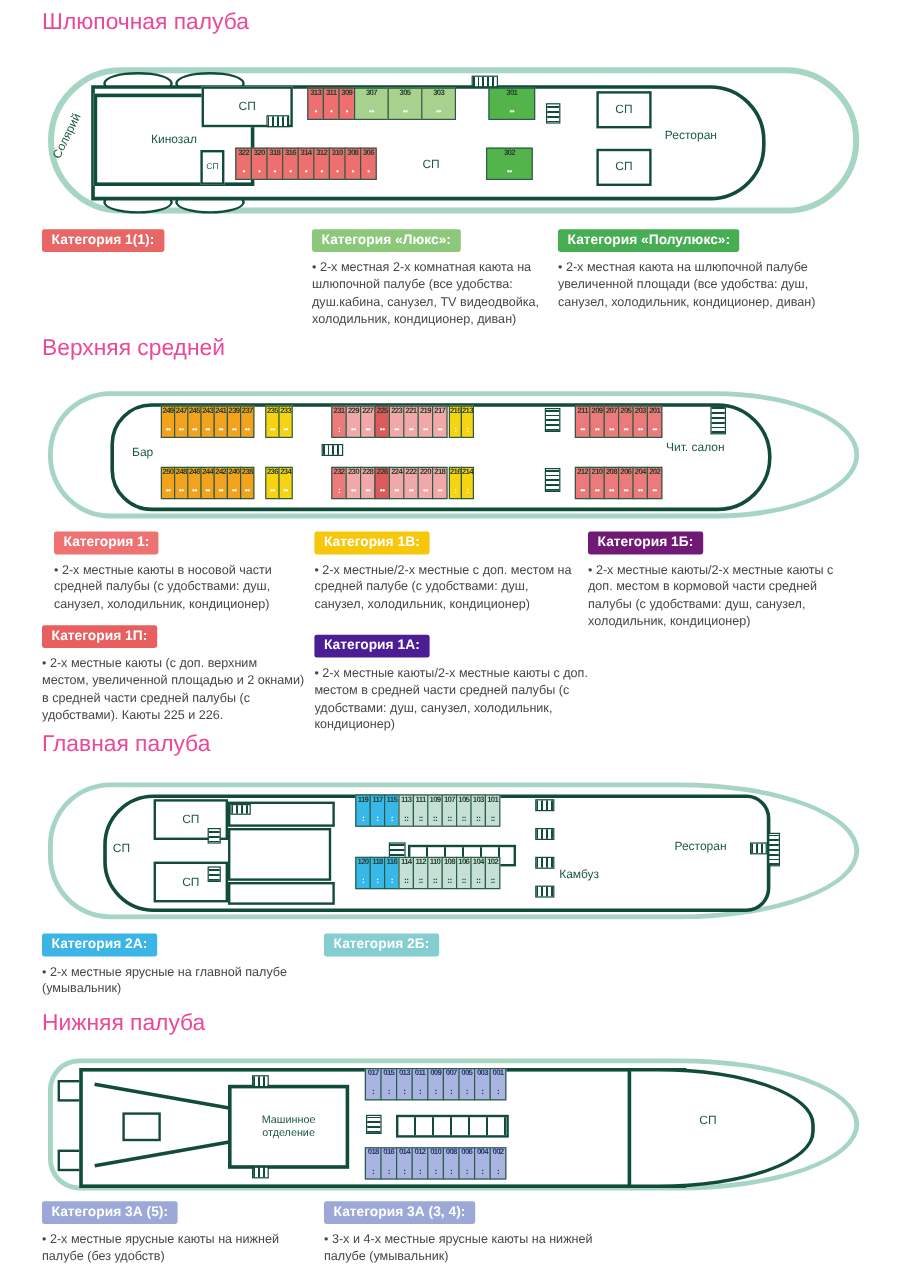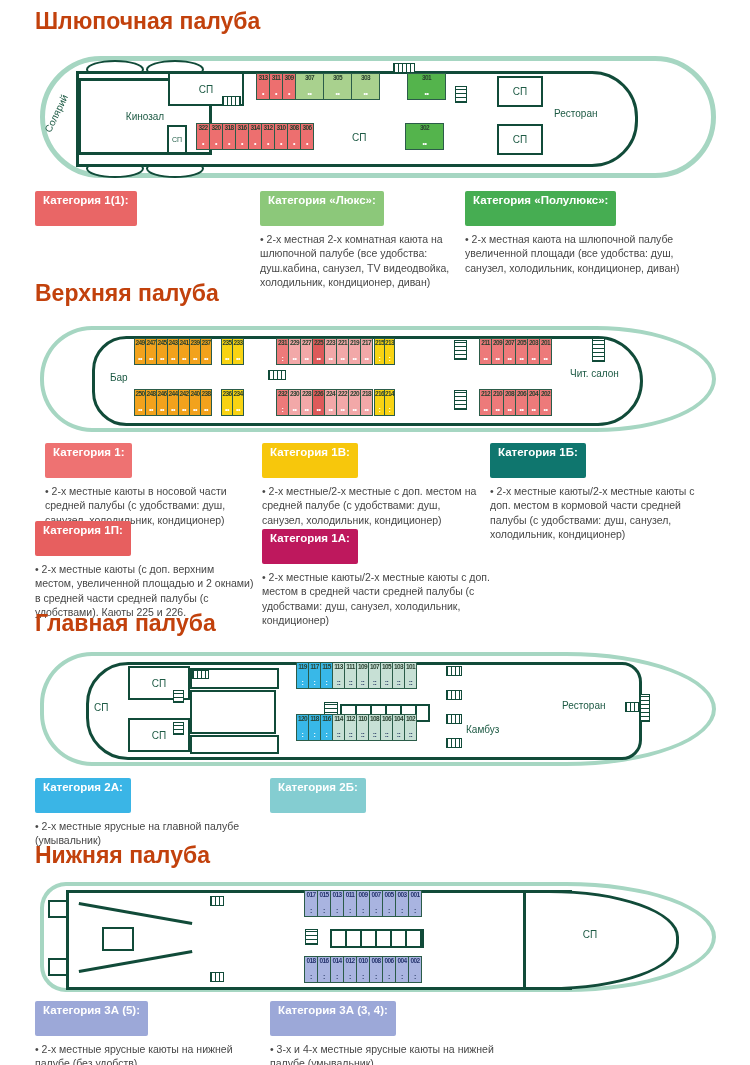--- a/index.html
+++ b/index.html
@@ -1,18 +1,18 @@
 <!DOCTYPE html>
 <html><head>
 <meta charset="utf-8">
 <style>
   html,body{margin:0;padding:0;background:#fff;}
   body{font-family:"Liberation Sans","DejaVu Sans",sans-serif;}
   #page{position:relative;width:750px;height:1065px;background:#fff;overflow:hidden;}
-  .deck-title{position:absolute;font-size:23px;font-weight:bold;color:#c2410c;white-space:nowrap;}
+  .deck-title{position:absolute;font-size:19px;font-weight:normal;color:#ec4899;white-space:nowrap;}
   .ship{position:absolute;}
   .hull{position:absolute;inset:0;border:5px solid #a6d6c2;background:#fff;}
   .outline{position:absolute;border:3px solid #114b39;background:#fff;}
   .room{position:absolute;border:2px solid #114b39;background:#fff;display:flex;align-items:center;justify-content:center;text-align:center;}
   .room span,.rlabel{font-size:10px;color:#1d5a44;}
   .rlabel{position:absolute;white-space:nowrap;}
   .rot{transform:rotate(-64deg);transform-origin:center;}
   .boat{position:absolute;width:54px;height:15px;border:2px solid #114b39;border-radius:50%;background:#fff;}
   .stairs{position:absolute;border:1px solid #114b39;background:repeating-linear-gradient(90deg,#114b39 0 1.5px,#fff 1.5px 4px);}
   .stairs-v{position:absolute;border:1px solid #114b39;background:repeating-linear-gradient(0deg,#114b39 0 1.5px,#fff 1.5px 4px);}
@@ -25,21 +25,21 @@
          padding:1px 0 2px;}
   .cnum{font-size:6.5px;font-weight:bold;color:#28402f;line-height:1;letter-spacing:-0.6px;white-space:nowrap;}
   .cicon{font-size:7px;font-weight:bold;color:#fff;line-height:1;letter-spacing:-0.5px;}
   .c-red{background:#ed6f6f}.c-lgreen{background:#a9d18e}.c-green{background:#54b44c}
   .c-orange{background:#f2a21c}.c-yellow{background:#f8d312}.c-rose{background:#ed7a7a}
   .c-pink{background:#f2a8a8}.c-dred{background:#dd5a5a}.c-blue{background:#38b8e8}
   .c-mint{background:#c7e0d5}.c-lilac{background:#a9b4e0}
   .c-mint .cicon,.c-lilac .cicon{color:#2a3d67}
   .c-lilac .cnum{color:#27356e}
   .legend{position:absolute;}
-  .badge{display:inline-block;padding:3px 8px 20px;font-size:11.5px;font-weight:bold;color:#fff;border-radius:2px;}
+  .badge{display:inline-block;padding:3px 8px 4px;font-size:11.5px;font-weight:bold;color:#fff;border-radius:2px;}
   .ltext{margin:6px 0 0 0;font-size:10.5px;color:#474747;line-height:1.38;}
 </style>
 </head>
 <body>
 
 <div id="page">
 
   <div class="deck-title" style="left:35px;top:8px">Шлюпочная палуба</div>
 
   <div class="ship" style="left:40px;top:56px;width:676px;height:122px">
@@ -149,21 +149,21 @@
   </div>
   <div class="legend" style="left:260px;top:190px;width:200px">
     <span class="badge" style="background: rgb(140, 200, 122);">Категория «Люкс»:</span>
     <p class="ltext">• 2-х местная 2-х комнатная каюта на шлюпочной палубе (все удобства: душ.кабина, санузел, TV видеодвойка, холодильник, кондиционер, диван)</p>
   </div>
   <div class="legend" style="left:465px;top:190px;width:240px">
     <span class="badge" style="background: rgb(70, 173, 82);">Категория «Полулюкс»:</span>
     <p class="ltext">• 2-х местная каюта на шлюпочной палубе увеличенной площади (все удобства: душ, санузел, холодильник, кондиционер, диван)</p>
   </div>
 
-  <div class="deck-title" style="left:35px;top:280px">Верхняя палуба</div>
+  <div class="deck-title" style="left:35px;top:280px">Верхняя средней</div>
 
   <div class="ship" style="left:40px;top:326px;width:676px;height:106px">
     <div class="hull" style="border-radius:52px 120px 120px 52px / 52px 53px 53px 52px;border-width:4px"></div>
     <div class="outline" style="left:52px;top:10px;width:545px;height:84px;border-radius:42px 55px 55px 42px"></div>
     <span class="rlabel" style="left:70px;top:46px">Бар</span>
     <div class="cabins" style="left:95px;top:12px">
         <div class="cabin c-orange" style="width: 12px;">
           <span class="cnum">249</span>
           <span class="cicon">••</span>
         </div>
@@ -363,41 +363,41 @@
         </div>
         <div class="cabin c-rose" style="width: 13px;">
           <span class="cnum">202</span>
           <span class="cicon">••</span>
         </div>
       </div>
     <div class="stairs" style="left:228px;top:44px;width:16px;height:8px"></div>
     <div class="stairs-v" style="left:414px;top:14px;width:11px;height:18px"></div>
     <div class="stairs-v" style="left:414px;top:64px;width:11px;height:18px"></div>
     <div class="stairs-v" style="left:552px;top:12px;width:11px;height:22px"></div>
-    <span class="rlabel" style="left:530px;top:42px">Чит. салон</span>
+    <span class="rlabel" style="left:515px;top:42px">Чит. салон</span>
   </div>
 
   <div class="legend" style="left:45px;top:442px;width:220px">
     <span class="badge" style="background: rgb(238, 114, 114);">Категория 1:</span>
     <p class="ltext">• 2-х местные каюты в носовой части средней палубы (с удобствами: душ, санузел, холодильник, кондиционер)</p>
   </div>
   <div class="legend" style="left:262px;top:442px;width:215px">
     <span class="badge" style="background: rgb(247, 199, 12);">Категория 1В:</span>
     <p class="ltext">• 2-х местные/2-х местные с доп. местом на средней палубе (с удобствами: душ, санузел, холодильник, кондиционер)</p>
   </div>
   <div class="legend" style="left:490px;top:442px;width:220px">
-    <span class="badge" style="background: #0f766e;">Категория 1Б:</span>
+    <span class="badge" style="background: #701a75;">Категория 1Б:</span>
     <p class="ltext">• 2-х местные каюты/2-х местные каюты с доп. местом в кормовой части средней палубы (с удобствами: душ, санузел, холодильник, кондиционер)</p>
   </div>
   <div class="legend" style="left:35px;top:520px;width:220px">
     <span class="badge" style="background: rgb(231, 95, 95);">Категория 1П:</span>
     <p class="ltext">• 2-х местные каюты (с доп. верхним местом, увеличенной площадью и 2 окнами) в средней части средней палубы (с удобствами). Каюты 225 и 226.</p>
   </div>
   <div class="legend" style="left:262px;top:528px;width:230px">
-    <span class="badge" style="background: #be185d;">Категория 1А:</span>
+    <span class="badge" style="background: #4c1d95;">Категория 1А:</span>
     <p class="ltext">• 2-х местные каюты/2-х местные каюты с доп. местом в средней части средней палубы (с удобствами: душ, санузел, холодильник, кондиционер)</p>
   </div>
 
   <div class="deck-title" style="left:35px;top:610px">Главная палуба</div>
 
   <div class="ship" style="left:40px;top:652px;width:676px;height:114px">
     <div class="hull" style="border-radius:52px 150px 150px 52px / 52px 57px 57px 52px;border-width:4px"></div>
     <div class="outline" style="left:46px;top:10px;width:550px;height:92px;border-radius:42px 20px 20px 42px"></div>
     <div class="room" style="left:88px;top:14px;width:58px;height:30px">
         <span>СП</span>
@@ -520,20 +520,23 @@
 
   <div class="ship" style="left:40px;top:882px;width:676px;height:110px">
     <div class="hull" style="border-radius:26px 150px 150px 26px / 26px 55px 55px 26px;border-width:4px"></div>
     <div class="room" style="left:8px;top:18px;width:24px;height:14px"></div>
     <div class="room" style="left:8px;top:76px;width:24px;height:14px"></div>
     <div class="outline" style="left:26px;top:8px;width:500px;height:94px"></div>
     <div class="outline" style="left:483px;top:8px;width:150px;height:94px;border-radius:0 130px 130px 0 / 0 47px 47px 0"></div>
     <div class="vline" style="left:38px;top:30px;width:115px;transform:rotate(10deg)"></div>
     <div class="vline" style="left:38px;top:78px;width:115px;transform:rotate(-10deg)"></div>
     <div class="room" style="left:62px;top:45px;width:28px;height:20px"></div>
+    <div class="room" style="left:150px;top:22px;width:95px;height:64px;border-width:3px">
+        <span style="font-size:9px;width:70px;line-height:1.2">Машинное отделение</span>
+      </div>
     <div class="stairs" style="left:170px;top:14px;width:12px;height:8px"></div>
     <div class="stairs" style="left:170px;top:90px;width:12px;height:8px"></div>
     <div class="cabins" style="left:265px;top:8px">
         <div class="cabin c-lilac" style="width: 14px;">
           <span class="cnum">017</span>
           <span class="cicon">:</span>
         </div>
         <div class="cabin c-lilac" style="width: 14px;">
           <span class="cnum">015</span>
           <span class="cicon">:</span>

